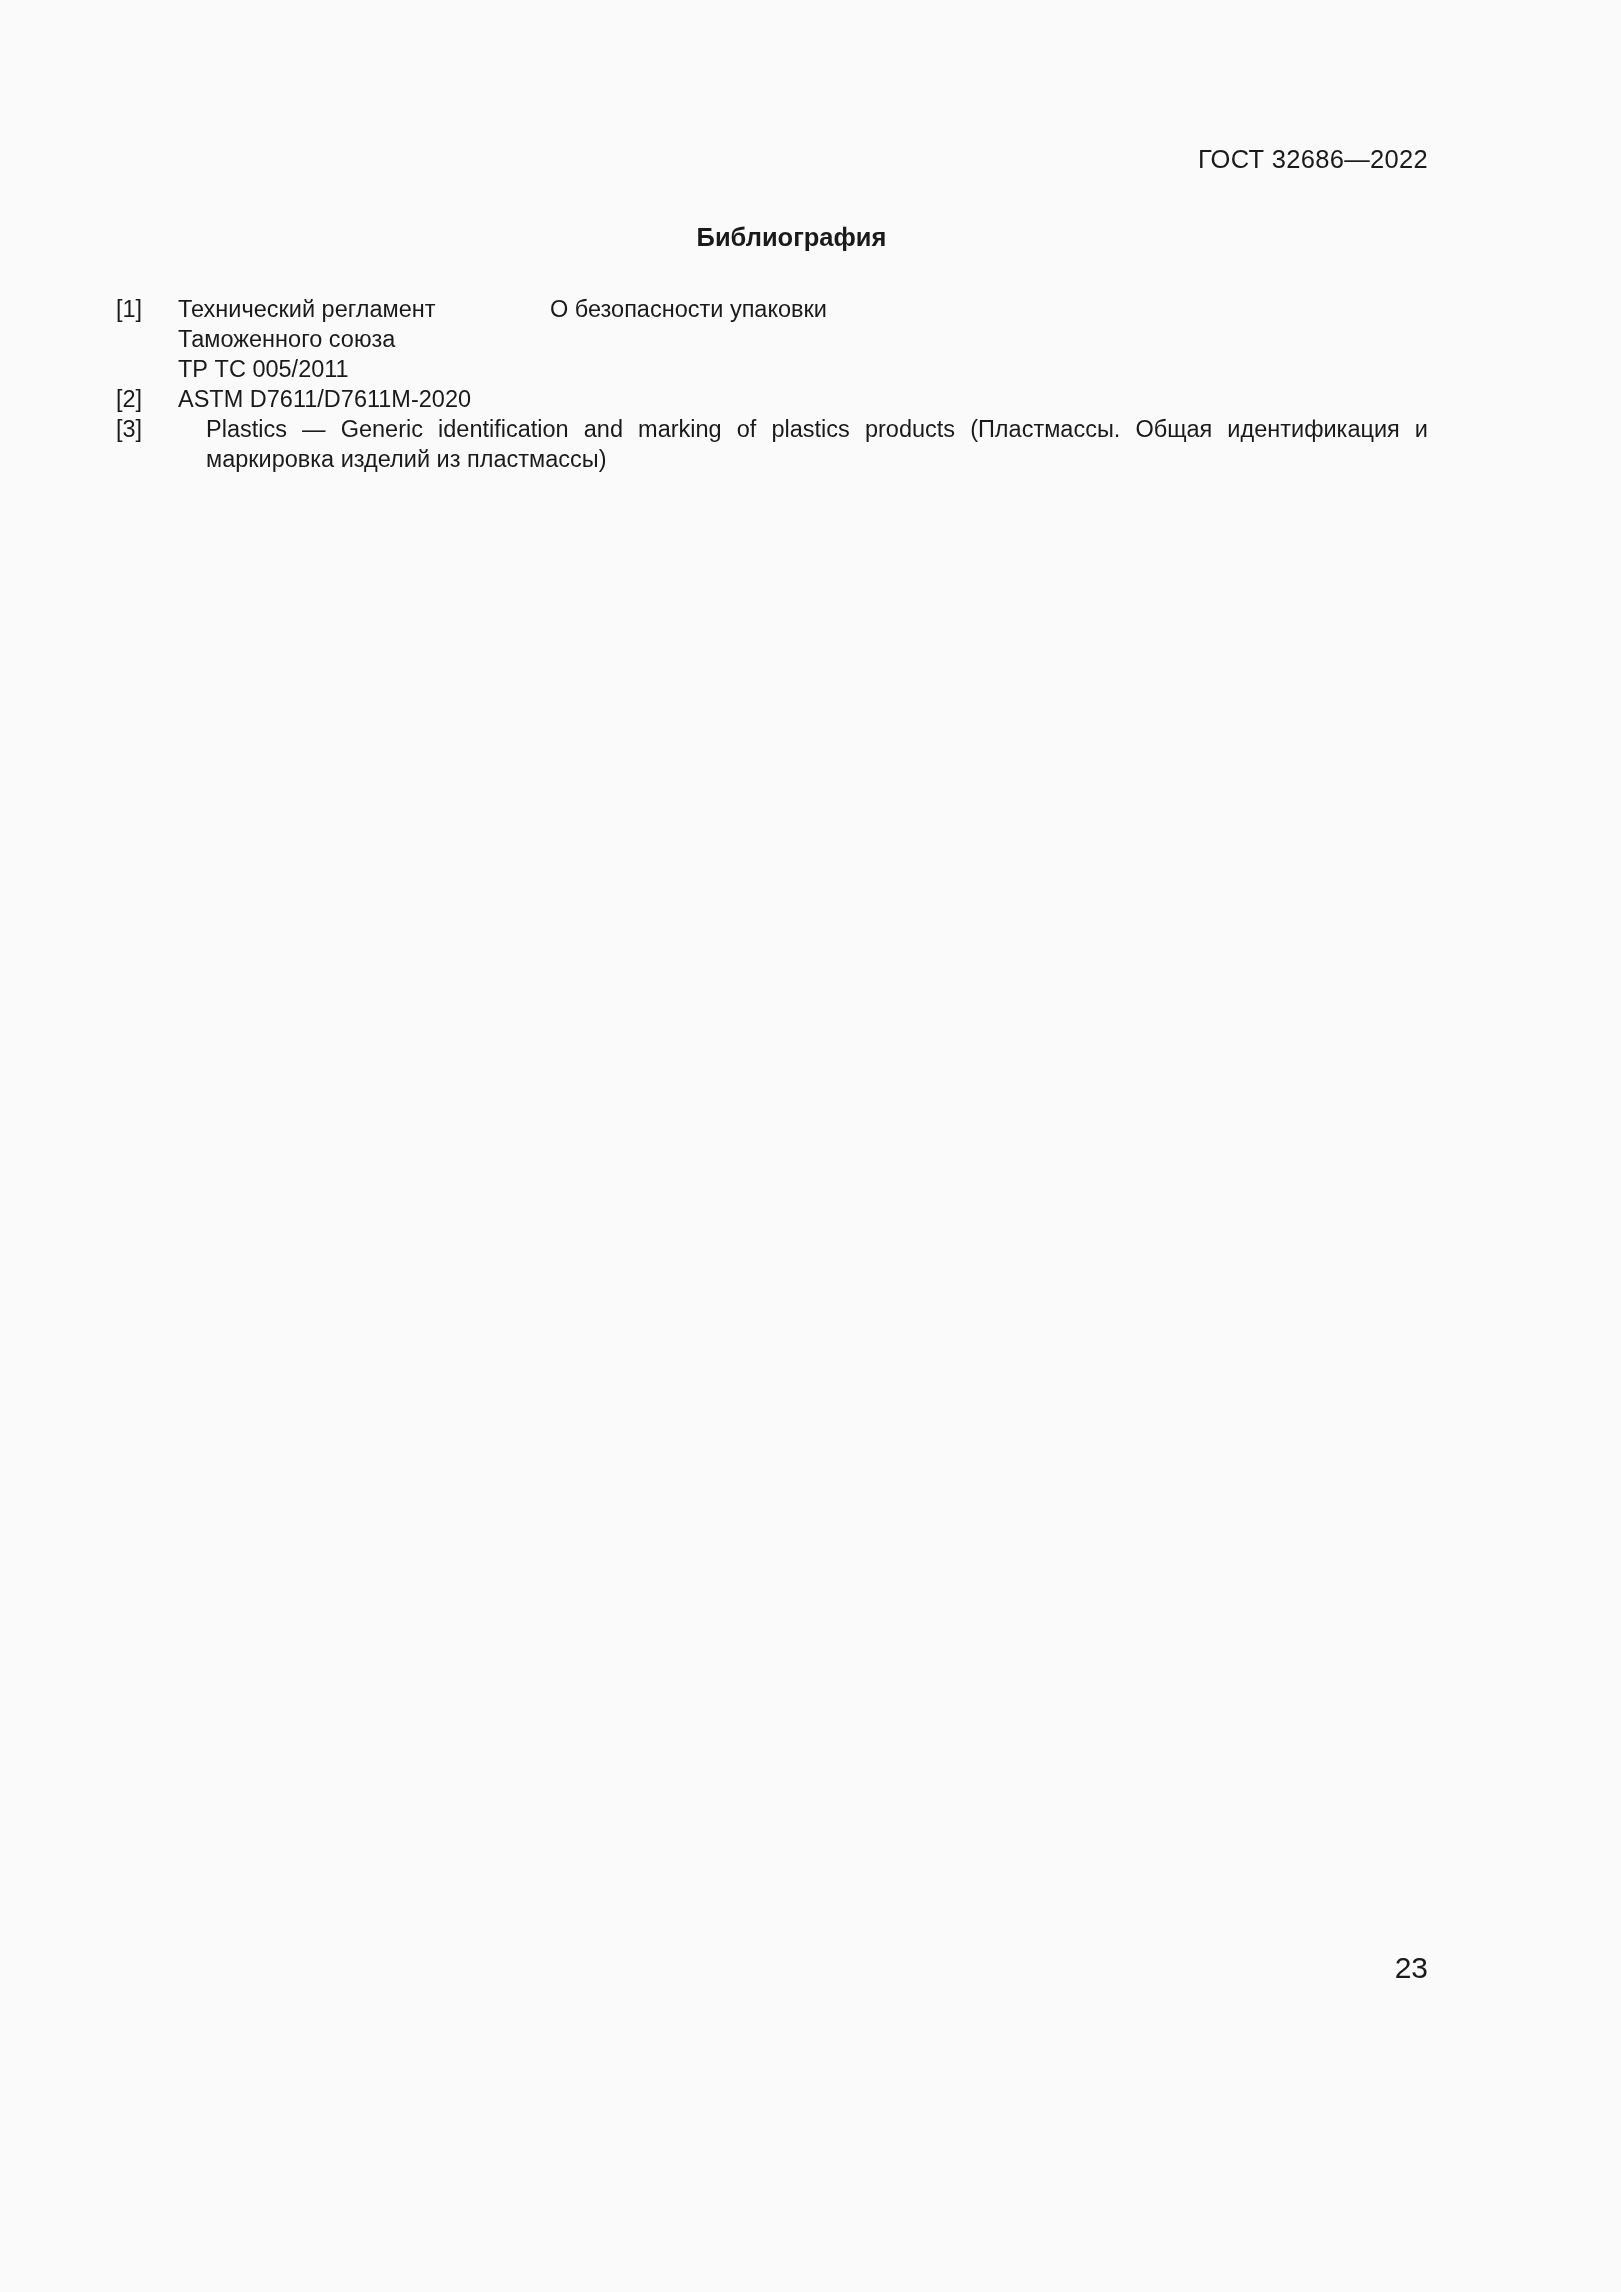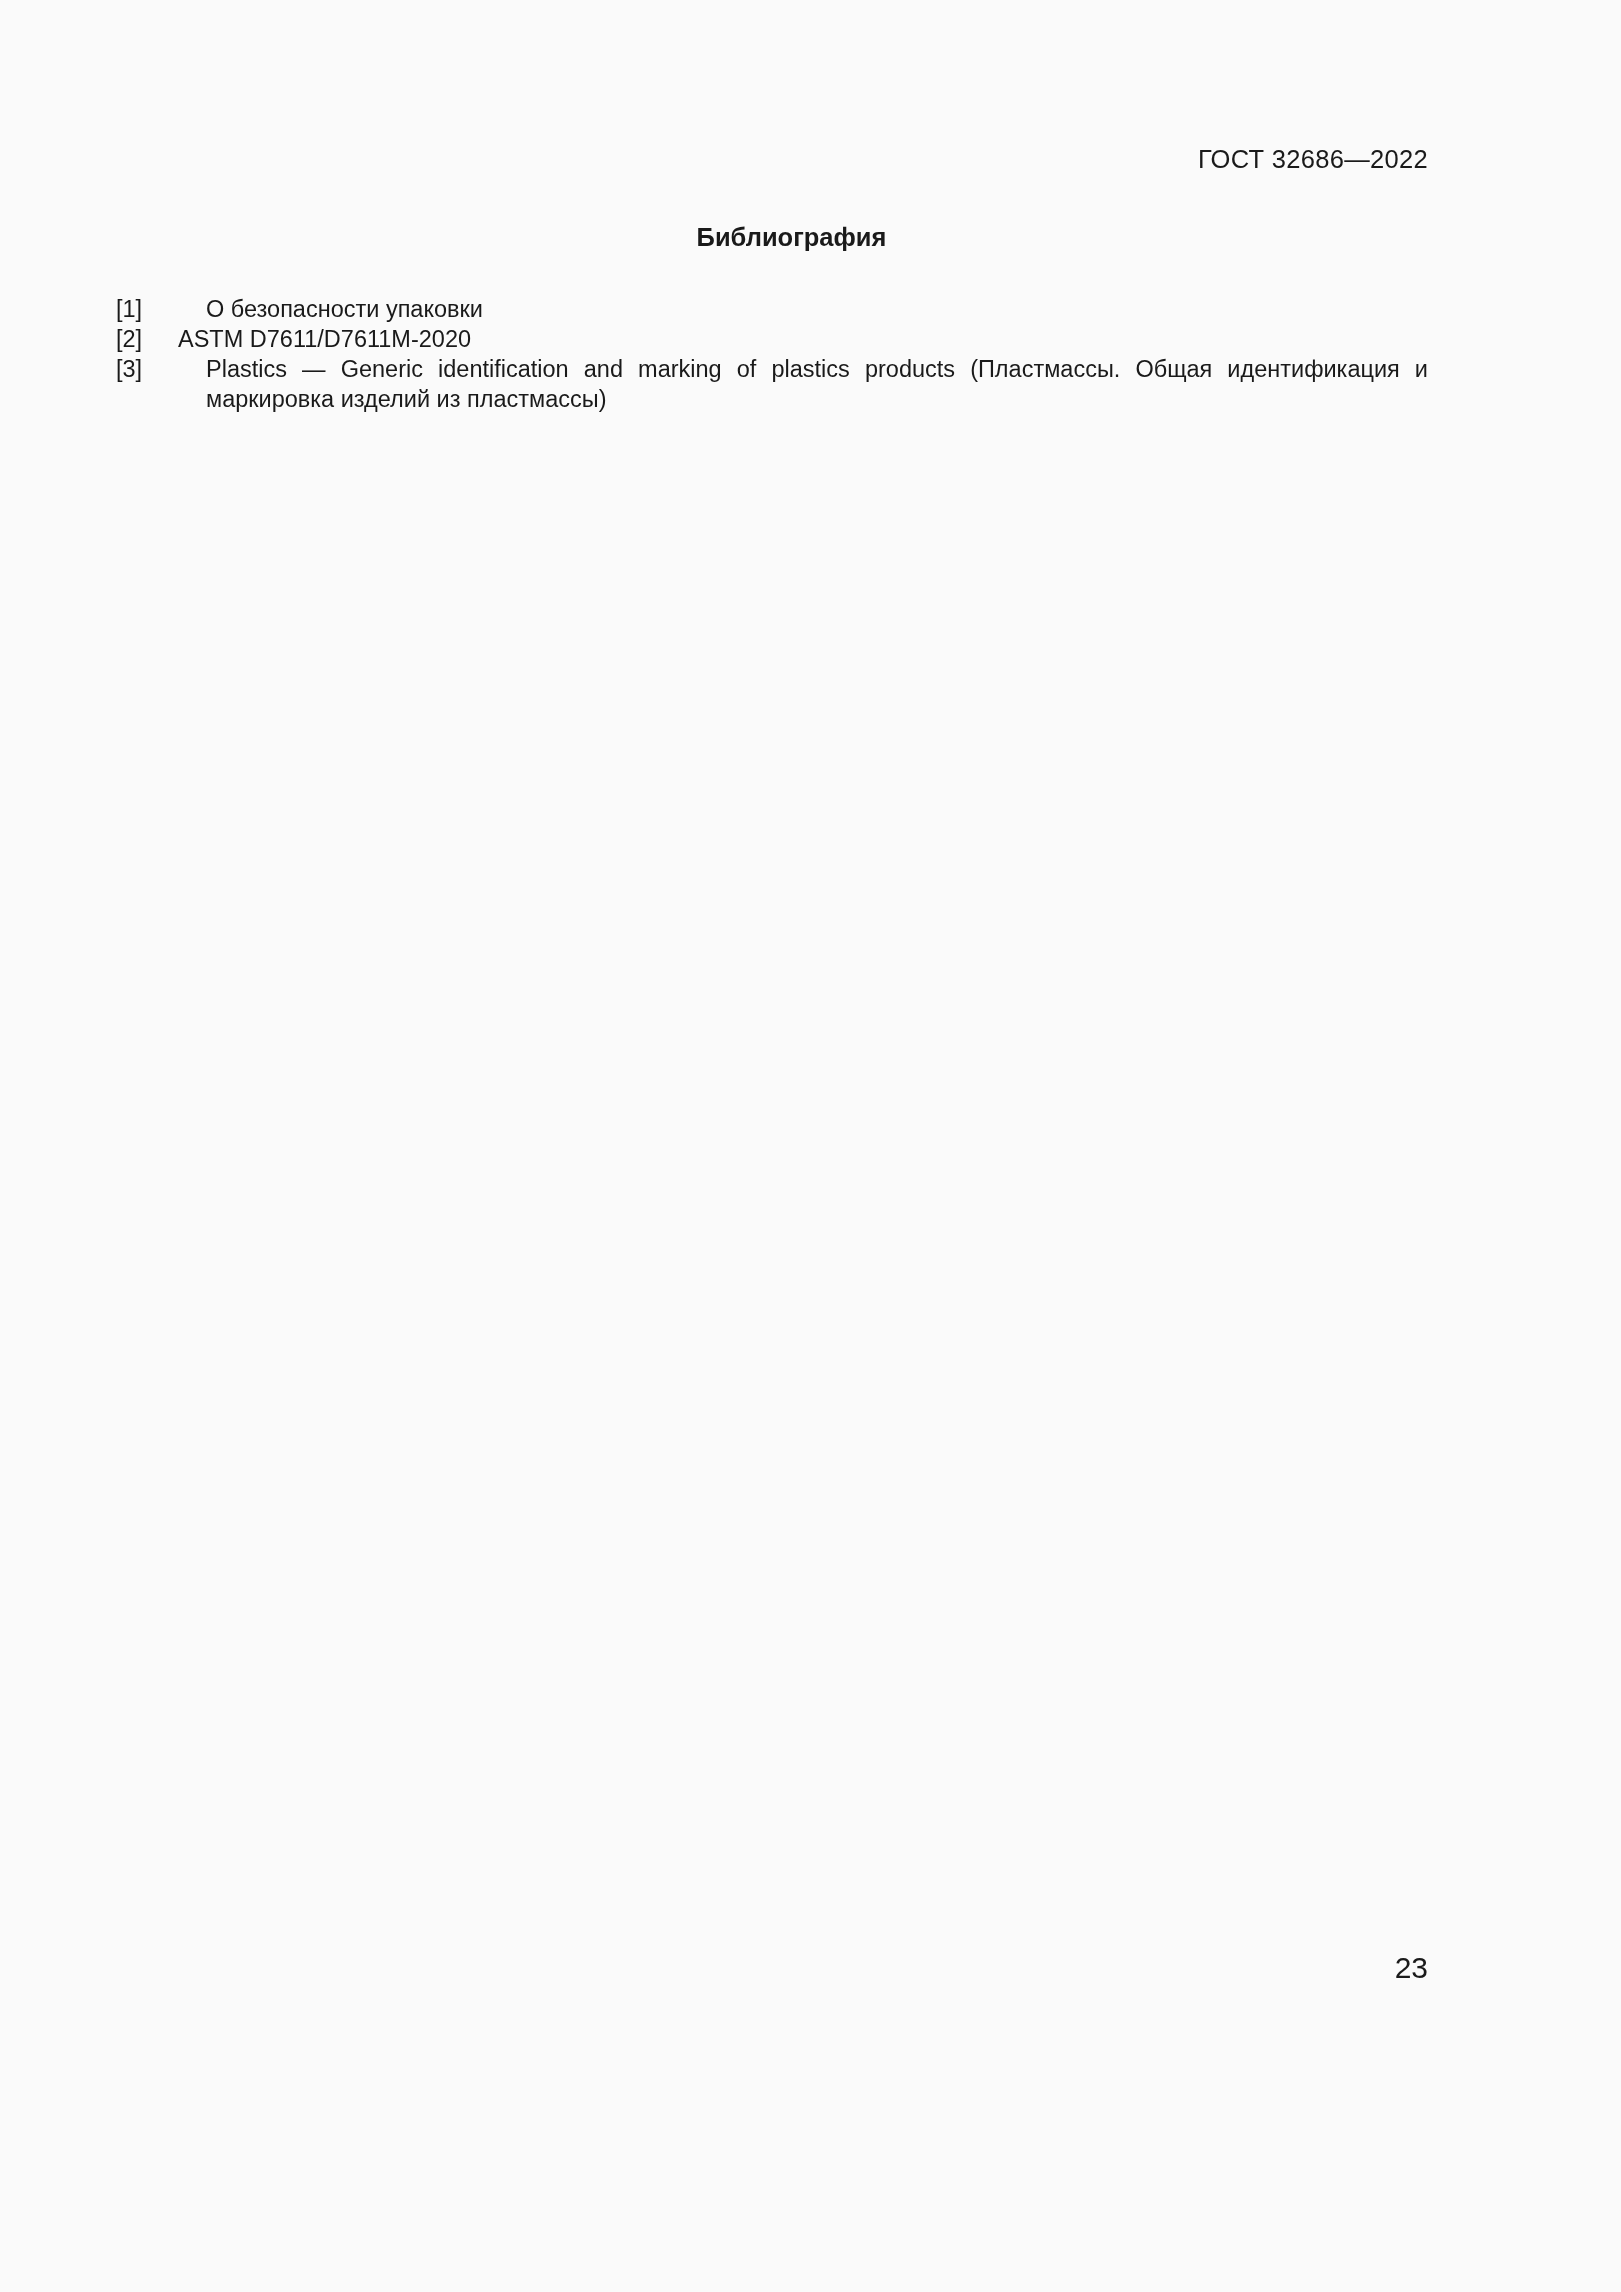--- a/index.html
+++ b/index.html
@@ -44,20 +44,25 @@
 </head>
 <body>
 
 <div class="header-code">ГОСТ 32686—2022</div>
 
 <div class="section-title">Библиография</div>
 
 <div class="bib">
   <div class="entry">
     <div class="num">[1]</div>
+    <div class="ref">
+      <div>Технический регламент</div>
+      <div>Таможенного союза</div>
+      <div>ТР ТС 005/2011</div>
+    </div>
     <div class="title">О безопасности упаковки</div>
   </div>
   <div class="entry">
     <div class="num">[2]</div>
     <div class="ref">
       <div>ASTM D7611/D7611M-2020</div>
     </div>
   </div>
   <div class="entry">
     <div class="num">[3]</div>

